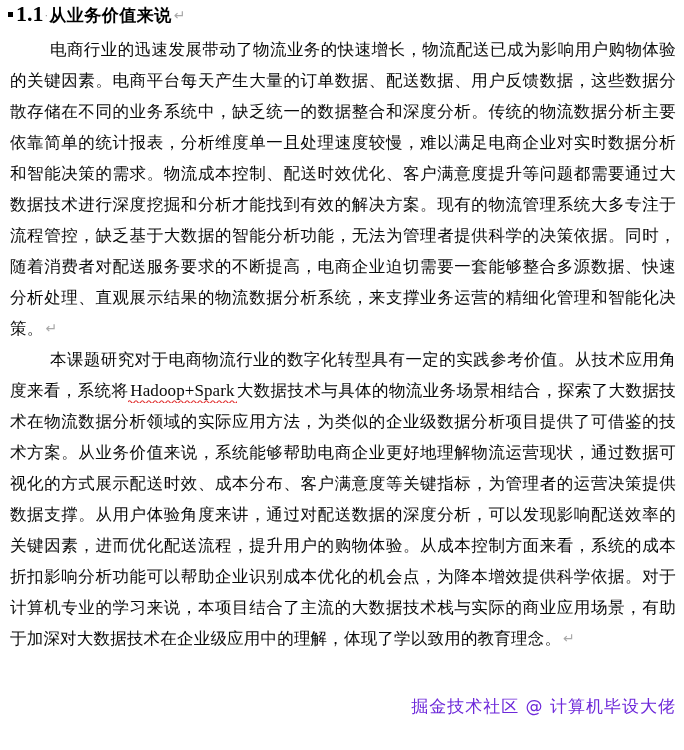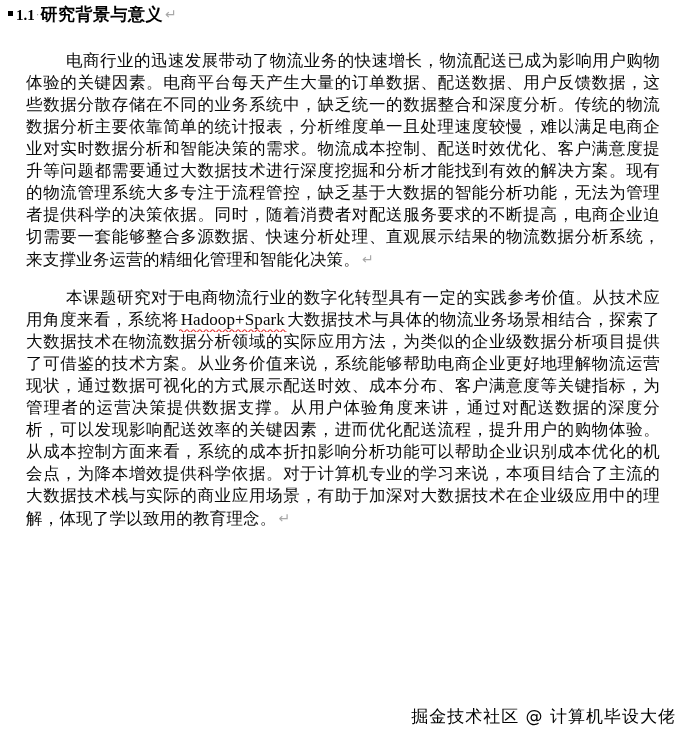--- a/index.html
+++ b/index.html
@@ -40,21 +40,21 @@
     display: inline-block;
     width: 5px;
     height: 5px;
     background: #000;
     vertical-align: 4px;
     margin-right: 3px;
   }
   .heading-num {
     font-family: "Liberation Serif", "DejaVu Serif", serif;
     font-weight: bold;
-    font-size: 15px;
+    font-size: 22px;
   }
   .space-dot {
     color: #9a9a9a;
     font-size: 11px;
     vertical-align: 2px;
     margin: 0 1px;
     font-weight: normal;
   }
   .heading-text {
     font-family: "DejaVu Sans", "Liberation Sans", sans-serif;
@@ -74,25 +74,25 @@
   }
 
   
   .body-block {
     position: absolute;
     left: 10px;
     top: 34px;
     width: 666px;
   }
   p.para {
-    margin: 16px;
+    margin: 0;
     padding: 0;
     font-family: "DejaVu Sans", "Liberation Sans", sans-serif;
     font-size: 16.5px;
-    line-height: 22px;
+    line-height: 31px;
     text-align: justify;
     text-justify: inter-character;
     text-indent: 40px;
     letter-spacing: 0.2px;
     color: #0a0a0a;
     word-break: break-all;
   }
   p.para + p.para {
     margin-top: 0px;
   }
@@ -114,36 +114,36 @@
     height: 4px;
     overflow: hidden;
     pointer-events: none;
   }
   .latin-run .squiggle svg { display: block; }
 
   
   .watermark {
     position: absolute;
     right: 8px;
-    bottom: 22px;
+    bottom: 32px;
     font-family: "DejaVu Sans", "Liberation Sans", sans-serif;
     font-size: 17px;
-    color: #000000;
+    color: #6d28d9;
     letter-spacing: 1px;
     white-space: nowrap;
     user-select: none;
   }
 </style>
 </head>
 <body>
 
 <div id="page">
 
   <div class="heading">
-    <span class="list-bullet"></span><span class="heading-num">1.1</span><span class="space-dot">·</span><span class="heading-text">研究背景与意义</span><span class="pilcrow">↵</span>
+    <span class="list-bullet"></span><span class="heading-num">1.1</span><span class="space-dot">·</span><span class="heading-text">从业务价值来说</span><span class="pilcrow">↵</span>
   </div>
 
   <div class="body-block">
 
     <p class="para"><span>电商行业的迅速发展带动了物流业务的快速增长，物流配送已成为影响用户购物体验的关键因素。电商平台每天产生大量的订单数据、配送数据、用户反馈数据，这些数据分散存储在不同的业务系统中，缺乏统一的数据整合和深度分析。传统的物流数据分析主要依靠简单的统计报表，分析维度单一且处理速度较慢，难以满足电商企业对实时数据分析和智能决策的需求。物流成本控制、配送时效优化、客户满意度提升等问题都需要通过大数据技术进行深度挖掘和分析才能找到有效的解决方案。现有的物流管理系统大多专注于流程管控，缺乏基于大数据的智能分析功能，无法为管理者提供科学的决策依据。同时，随着消费者对配送服务要求的不断提高，电商企业迫切需要一套能够整合多源数据、快速分析处理、直观展示结果的物流数据分析系统，来支撑业务运营的精细化管理和智能化决策。</span><span class="pilcrow">↵</span></p>
 
     <p class="para"><span>本课题研究对于电商物流行业的数字化转型具有一定的实践参考价值。从技术应用角度来看，系统将</span><span class="latin-run"><span>Hadoop+Spark</span><span class="squiggle">
             <svg width="130" height="4" viewBox="0 0 130 4" preserveAspectRatio="none">
               <path d="M0 3 Q1.6 0.4 3.2 3 T6.4 3 T9.6 3 T12.8 3 T16 3 T19.2 3 T22.4 3 T25.6 3 T28.8 3 T32 3 T35.2 3 T38.4 3 T41.6 3 T44.8 3 T48 3 T51.2 3 T54.4 3 T57.6 3 T60.8 3 T64 3 T67.2 3 T70.4 3 T73.6 3 T76.8 3 T80 3 T83.2 3 T86.4 3 T89.6 3 T92.8 3 T96 3 T99.2 3 T102.4 3 T105.6 3 T108.8 3 T112 3 T115.2 3 T118.4 3 T121.6 3 T124.8 3 T128 3" fill="none" stroke="#e03030" stroke-width="1.1"></path>
             </svg>

